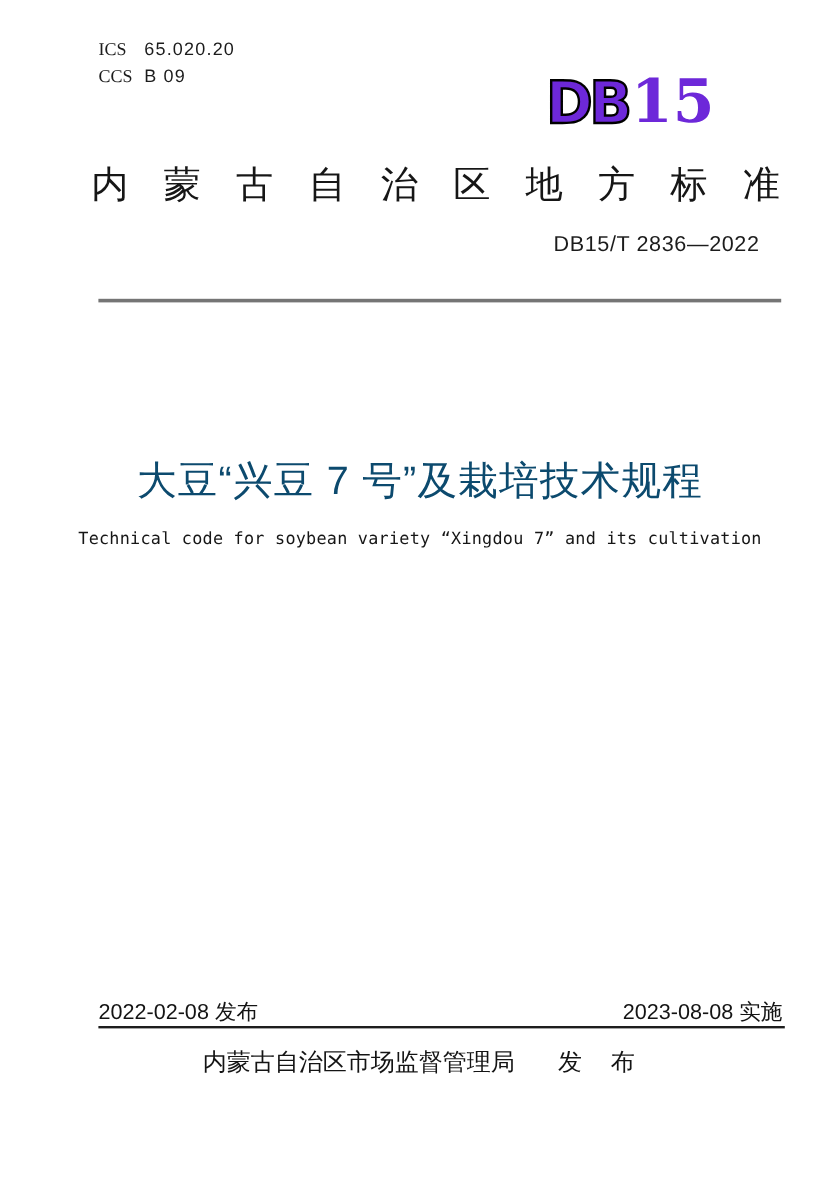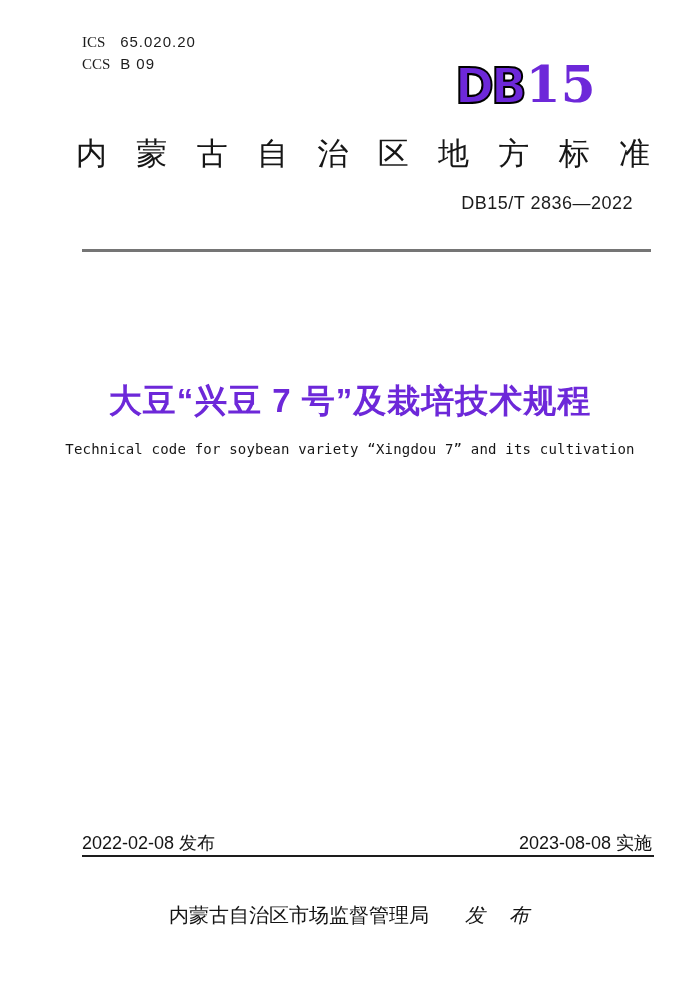--- a/index.html
+++ b/index.html
@@ -97,23 +97,23 @@
   }
 
   
   .doc-title {
     position: absolute;
     left: 0;
     top: 379px;
     width: 100%;
     text-align: center;
     font-size: 33px;
-    font-weight: 700;
+    font-weight: 400;
     letter-spacing: 1px;
-    color: #6d28d9;
+    color: #0c4a6e;
   }
   .doc-title-en {
     position: absolute;
     left: 30px;
     top: 441px;
     width: 640px;
     text-align: center;
     font-family: "DejaVu Sans Mono", monospace;
     font-size: 14px;
     letter-spacing: 0.2px;
@@ -139,33 +139,32 @@
     top: 855px;
     width: 572px;
     height: 2px;
     background: #1d1d1d;
   }
 
   
   .publisher-row {
     position: absolute;
     left: 0;
-    top: 902px;
+    top: 872px;
     width: 100%;
     display: flex;
     justify-content: center;
     align-items: baseline;
     font-size: 20px;
     color: #141414;
     white-space: nowrap;
   }
   .publish-label {
     margin-left: 36px;
     letter-spacing: 2px;
-    font-style: italic;
   }
 </style>
 </head>
 <body>
 
 <div class="page">
 
   <div class="ics-block">
     <div class="ics-row">
       <span class="code-label">ICS</span>

